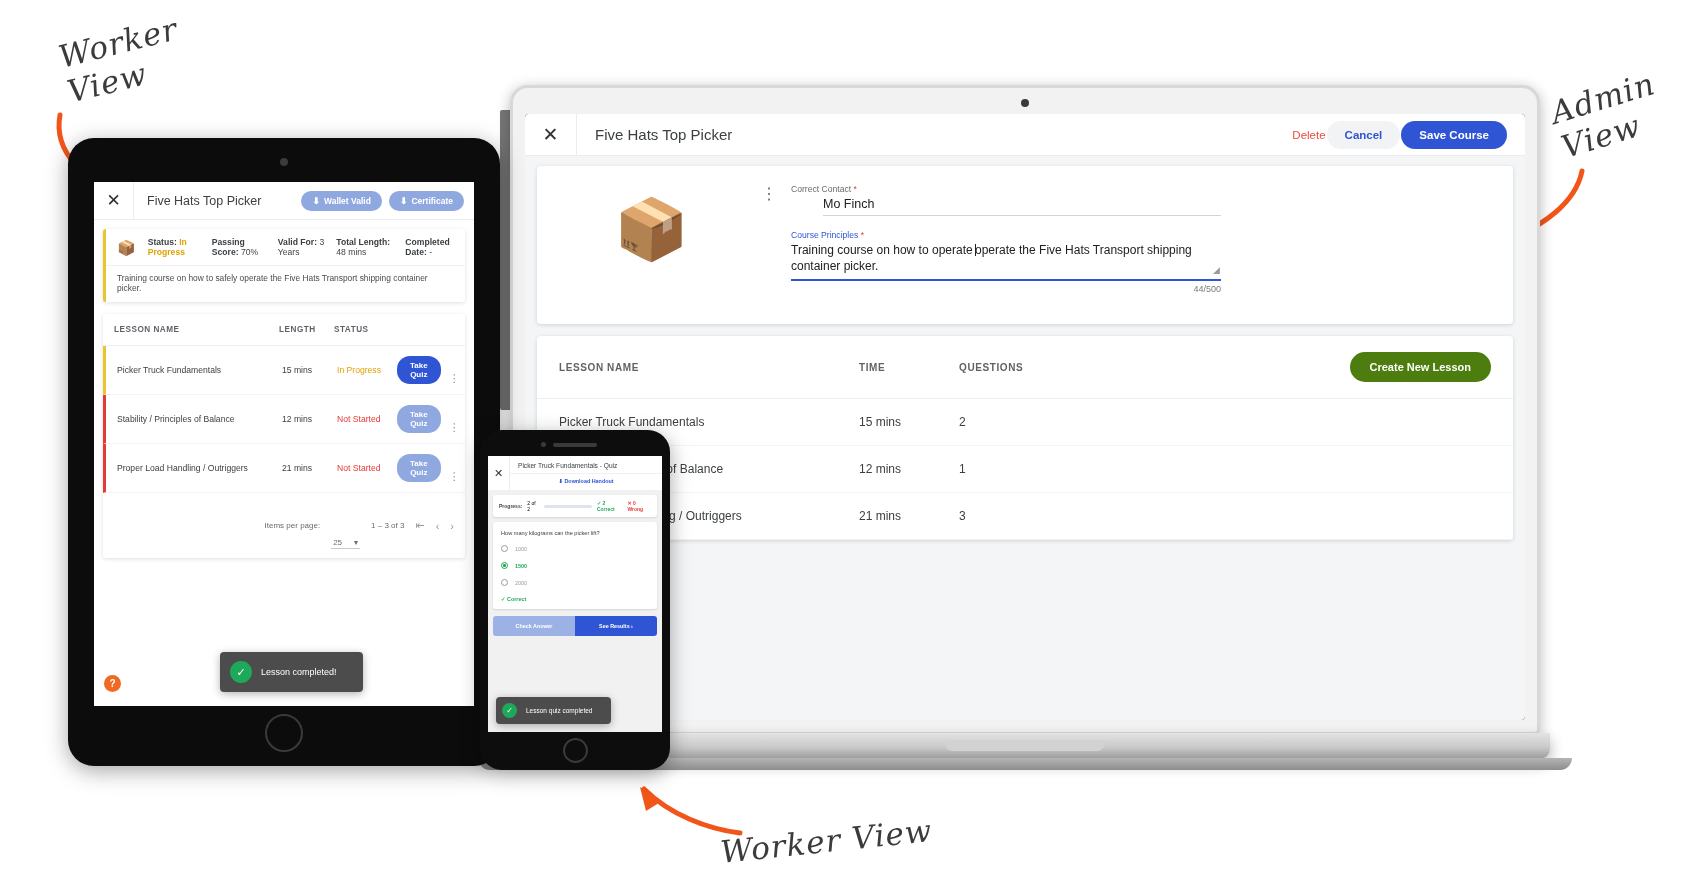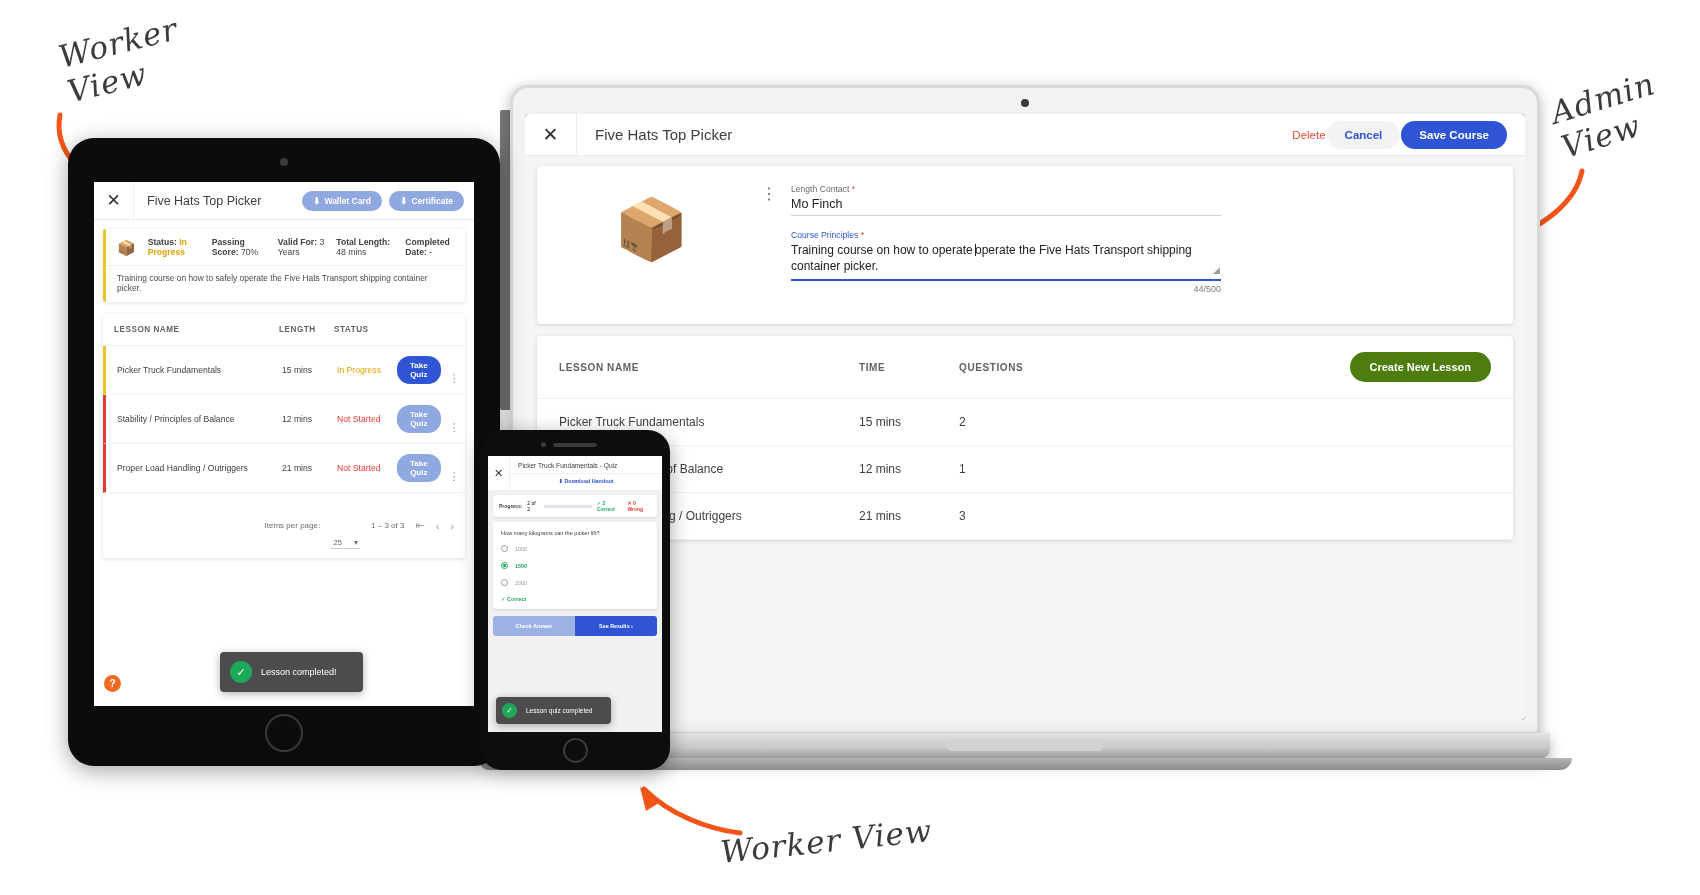--- a/index.html
+++ b/index.html
@@ -226,21 +226,21 @@
   .thumb {
     width: 190px; height: 96px; display: flex; align-items: center; justify-content: center;
     font-size: 60px; line-height: 1;
   }
   .thumb-kebab { font-size: 16px; color: #6b6b6b; cursor: pointer; padding-top: 4px; line-height: 1; }
   .form-col { flex: 1; padding-top: 2px; max-width: 430px; }
   .fld { margin-bottom: 14px; }
   .fld-lbl { font-size: 8.6px; color: #6b6b6b; margin-bottom: 3px; }
   .fld-lbl.blue { color: #2f55d4; }
   .req { color: #e53935; }
-  .fld-val { font-size: 12.5px; color: #202124; border-bottom: 1px solid #d3d3d3; padding-bottom: 4px; }
+  .fld-val { font-size: 12.5px; color: #202124; border-bottom: 1px solid #d3d3d3; padding-bottom: 4px; margin-left: 32px; }
   .fld-area { font-size: 12px; color: #202124; border-bottom: 2px solid #2f55d4;
     padding-bottom: 5px; line-height: 1.3; position: relative; }
   .resize-grip { position: absolute; right: 1px; bottom: 3px; font-size: 9px; color: #9a9a9a; }
   .counter { text-align: right; font-size: 9px; color: #7a7a7a; margin-top: 3px; }
   .caret { display: inline-block; width: 1px; height: 12px; background: #202124;
     vertical-align: -2px; margin: 0 -1px; }
 
   #l-lessons { margin-top: 12px; }
   .l-thead { display: flex; align-items: center; padding: 16px 22px; font-size: 10px;
     font-weight: bold; color: #5f6368; letter-spacing: .6px; border-bottom: 1px solid #f0f0f0; }
@@ -345,21 +345,21 @@
           </div>
         </div>
 
         <div id="l-body">
 
           <div class="l-card" id="l-course">
             <div class="thumb">📦</div>
             <div class="thumb-kebab">⋮</div>
             <div class="form-col">
               <div class="fld">
-                <div class="fld-lbl"><span>Length Contact</span> <span class="req">*</span></div>
+                <div class="fld-lbl"><span>Correct Contact</span> <span class="req">*</span></div>
                 <div class="fld-val">Mo Finch</div>
               </div>
               <div class="fld">
                 <div class="fld-lbl blue"><span>Course Principles</span> <span class="req">*</span></div>
                 <div class="fld-area"><span>Training course on how to operate </span><span class="caret"></span><span>operate the Five Hats Transport shipping container picker.</span><span class="resize-grip">◢</span></div>
                 <div class="counter">44/500</div>
               </div>
             </div>
           </div>
 
@@ -404,21 +404,21 @@
     <div id="tablet-body">
       <div id="tablet-cam"></div>
       <div id="tablet-viewport">
 
         <div class="app-bar t-bar">
           <div class="close-x">✕</div>
           <div class="app-title t-title">Five Hats Top Picker</div>
           <div class="t-actions">
             <button class="pill-btn">
                 <span class="dl-ic">⬇</span>
-                <span>Wallet Card</span>
+                <span>Wallet Valid</span>
               </button>
             <button class="pill-btn">
                 <span class="dl-ic">⬇</span>
                 <span>Certificate</span>
               </button>
           </div>
         </div>
 
         <div class="t-card">
           <div class="t-meta">

